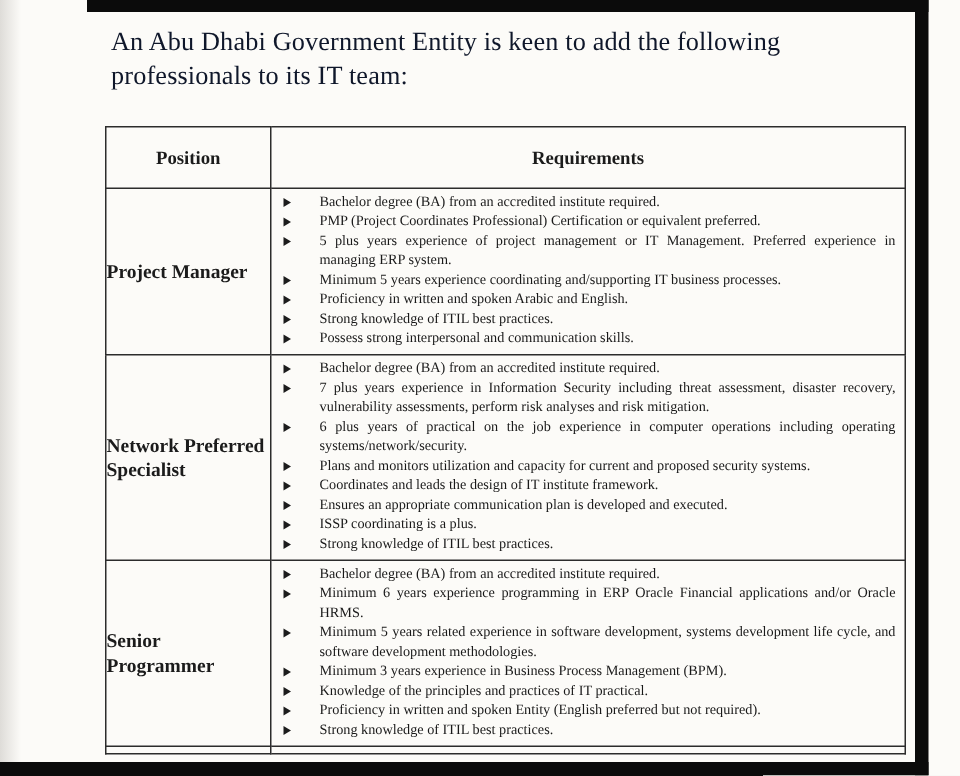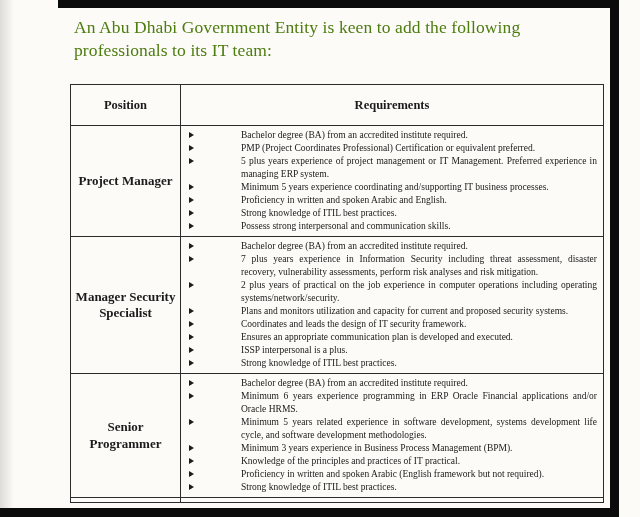--- a/index.html
+++ b/index.html
@@ -20,51 +20,51 @@
     background:linear-gradient(to right,#dedcd8,rgba(252,251,248,0));
   }
   
   .scan-bar{position:absolute;background:#0b0b0b;}
   .bar-top{left:58px;top:0;width:561px;height:8px;}
   .bar-right{left:610px;top:0;width:9px;height:517px;}
   .bar-bottom{left:0;top:508px;width:619px;height:9px;}
 
   .heading{
     position:absolute;left:74px;top:16px;width:515px;
-    font-size:17.5px;line-height:1.3;color:#4d7c0f;
+    font-size:17.5px;line-height:1.3;color:#0f172a;
     letter-spacing:0.1px;
   }
 
   table.jobs{
     position:absolute;left:70px;top:84px;width:533px;
     border-collapse:collapse;table-layout:fixed;
     color:#1b1b1b;
   }
   table.jobs th, table.jobs td{
     border:1px solid #2c2c2c;
     vertical-align:middle;
     padding:0;
   }
   col.pos-col{width:110px;}
   col.req-col{width:423px;}
   th.header-cell{
     font-size:12.5px;font-weight:bold;text-align:center;
     height:40px;background:#fcfbf8;
   }
   td.position-cell{
-    font-size:13px;font-weight:bold;text-align:center;
+    font-size:13px;font-weight:bold;
     padding:2px 4px;line-height:1.25;
   }
   td.requirements-cell{vertical-align:top;}
   ul.req-list{
     list-style:none;margin:0;padding:3px 6px 3px 8px;
   }
   ul.req-list li{
     display:flex;align-items:flex-start;
-    font-size:9.5px;line-height:13px;color:#191919;gap:28px;
+    font-size:9.5px;line-height:13px;color:#191919;
   }
   .bullet-arrow{
     flex:0 0 12px;height:0;width:0;
     border-left:5px solid #1c1c1c;
     border-top:3.5px solid transparent;
     border-bottom:3.5px solid transparent;
     margin-top:3px;margin-right:7px;
   }
   .req-text{
     flex:1 1 auto;text-align:justify;
@@ -125,52 +125,52 @@
         </li>
               <li>
           <span class="bullet-arrow"></span>
           <span class="req-text">Possess strong interpersonal and communication skills.</span>
         </li>
             </ul>
     </td>
   </tr>
         <tr>
     <td class="position-cell">
-      <span>Manager Security Specialist</span>
+      <span>Network Preferred Specialist</span>
     </td>
     <td class="requirements-cell">
       <ul class="req-list">
 
       <li>
           <span class="bullet-arrow"></span>
           <span class="req-text">Bachelor degree (BA) from an accredited institute required.</span>
         </li>
               <li>
           <span class="bullet-arrow"></span>
           <span class="req-text">7 plus years experience in Information Security including threat assessment, disaster recovery, vulnerability assessments, perform risk analyses and risk mitigation.</span>
         </li>
               <li>
           <span class="bullet-arrow"></span>
-          <span class="req-text">2 plus years of practical on the job experience in computer operations including operating systems/network/security.</span>
+          <span class="req-text">6 plus years of practical on the job experience in computer operations including operating systems/network/security.</span>
         </li>
               <li>
           <span class="bullet-arrow"></span>
           <span class="req-text">Plans and monitors utilization and capacity for current and proposed security systems.</span>
         </li>
               <li>
           <span class="bullet-arrow"></span>
-          <span class="req-text">Coordinates and leads the design of IT security framework.</span>
+          <span class="req-text">Coordinates and leads the design of IT institute framework.</span>
         </li>
               <li>
           <span class="bullet-arrow"></span>
           <span class="req-text">Ensures an appropriate communication plan is developed and executed.</span>
         </li>
               <li>
           <span class="bullet-arrow"></span>
-          <span class="req-text">ISSP interpersonal is a plus.</span>
+          <span class="req-text">ISSP coordinating is a plus.</span>
         </li>
               <li>
           <span class="bullet-arrow"></span>
           <span class="req-text">Strong knowledge of ITIL best practices.</span>
         </li>
             </ul>
     </td>
   </tr>
         <tr>
     <td class="position-cell">
@@ -194,21 +194,21 @@
               <li>
           <span class="bullet-arrow"></span>
           <span class="req-text">Minimum 3 years experience in Business Process Management (BPM).</span>
         </li>
               <li>
           <span class="bullet-arrow"></span>
           <span class="req-text">Knowledge of the principles and practices of IT practical.</span>
         </li>
               <li>
           <span class="bullet-arrow"></span>
-          <span class="req-text">Proficiency in written and spoken Arabic (English framework but not required).</span>
+          <span class="req-text">Proficiency in written and spoken Entity (English preferred but not required).</span>
         </li>
               <li>
           <span class="bullet-arrow"></span>
           <span class="req-text">Strong knowledge of ITIL best practices.</span>
         </li>
             </ul>
     </td>
   </tr>
       </tbody>
     <tbody>

